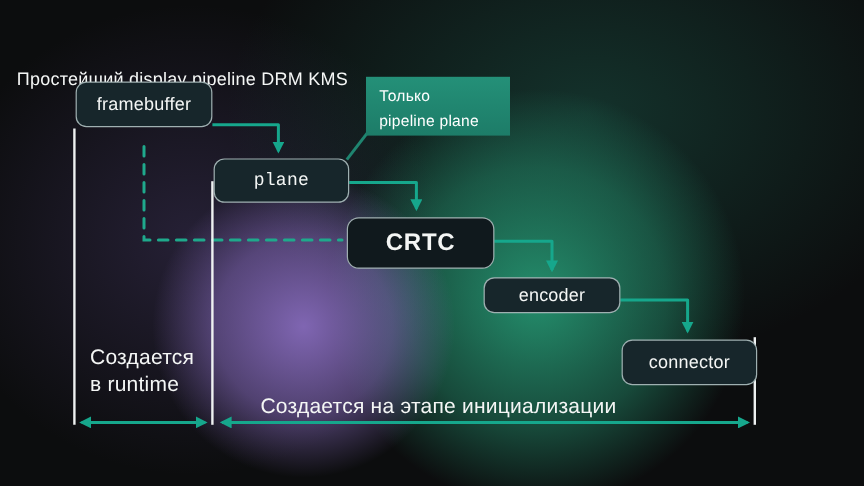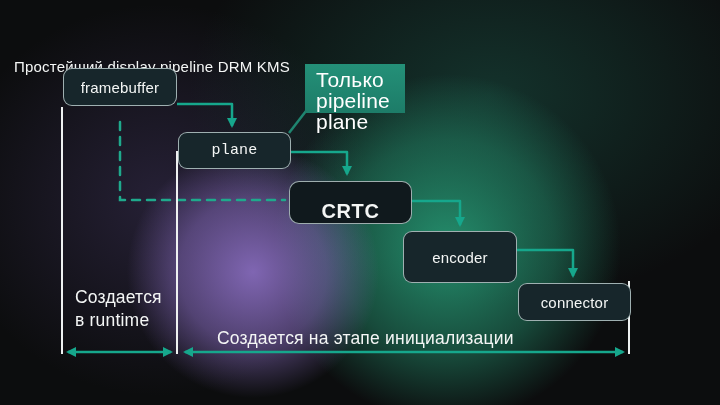--- a/index.html
+++ b/index.html
@@ -23,25 +23,25 @@
     background:#17262b;border:1px solid rgba(205,223,223,0.75);
     border-radius:9px;color:#f4f6f5;font-size:15px;
     display:flex;align-items:center;justify-content:center;
     letter-spacing:0.2px;
   }
   .node.crtc{
     background:#10191d;border-radius:10px;
     font-size:20px;font-weight:700;letter-spacing:0.6px;
   }
   .callout{
-    position:absolute;left:305px;top:64px;width:100px;height:49px;
+    position:absolute;left:305px;top:64px;width:120px;height:49px;
     box-sizing:border-box;padding:5px 0 0 11px;
     background:linear-gradient(180deg,#25907a 0%,#1e english7e6a 100%);
     background:linear-gradient(180deg,#249078 0%,#1d7c68 100%);
-    color:#ffffff;font-size:21px;line-height:21px;letter-spacing:0.2px;
+    color:#ffffff;font-size:13px;line-height:21px;letter-spacing:0.2px;
   }
   .runtime-label{
     position:absolute;left:75px;top:286px;
     color:#f4f6f5;font-size:17.5px;line-height:23px;letter-spacing:0.2px;
   }
   .init-label{
     position:absolute;left:217px;top:328px;
     color:#f4f6f5;font-size:17.5px;letter-spacing:0.2px;
   }
 </style>
@@ -77,25 +77,25 @@
   </svg>
 
   <div class="node" style="left:63px;top:68px;width:114px;height:38px;">
     <span>framebuffer</span>
   </div>
 
   <div class="node" style="left:178px;top:132px;width:113px;height:37px;font-family:Liberation Mono, monospace;">
     <span>plane</span>
   </div>
 
-  <div class="node crtc" style="left:289px;top:181px;width:123px;height:43px;align-items:flex-end;">
+  <div class="node crtc" style="left:289px;top:181px;width:123px;height:43px;">
     <span>CRTC</span>
   </div>
 
-  <div class="node" style="left:403px;top:231px;width:114px;height:52px;">
+  <div class="node" style="left:403px;top:231px;width:114px;height:30px;">
     <span>encoder</span>
   </div>
 
   <div class="node" style="left:518px;top:283px;width:113px;height:38px;">
     <span>connector</span>
   </div>
 
   <div class="callout">
     <div>Только</div>
     <div>pipeline plane</div>

